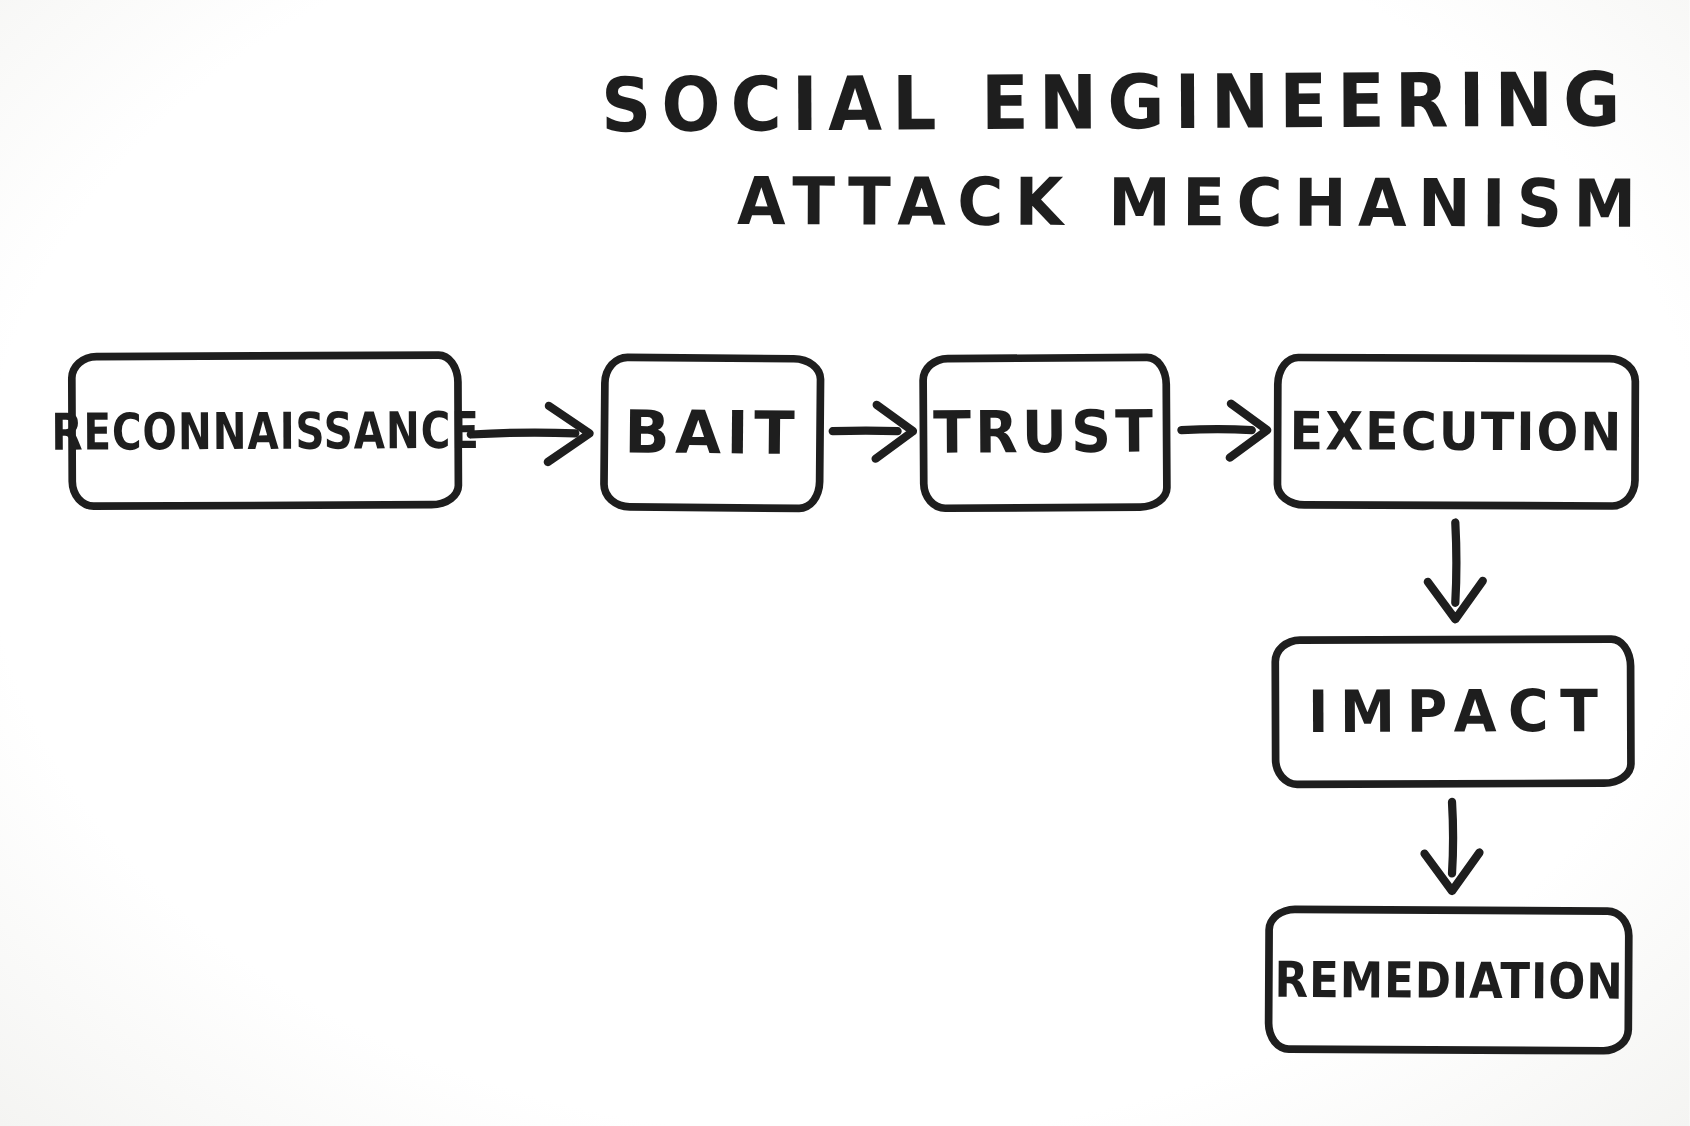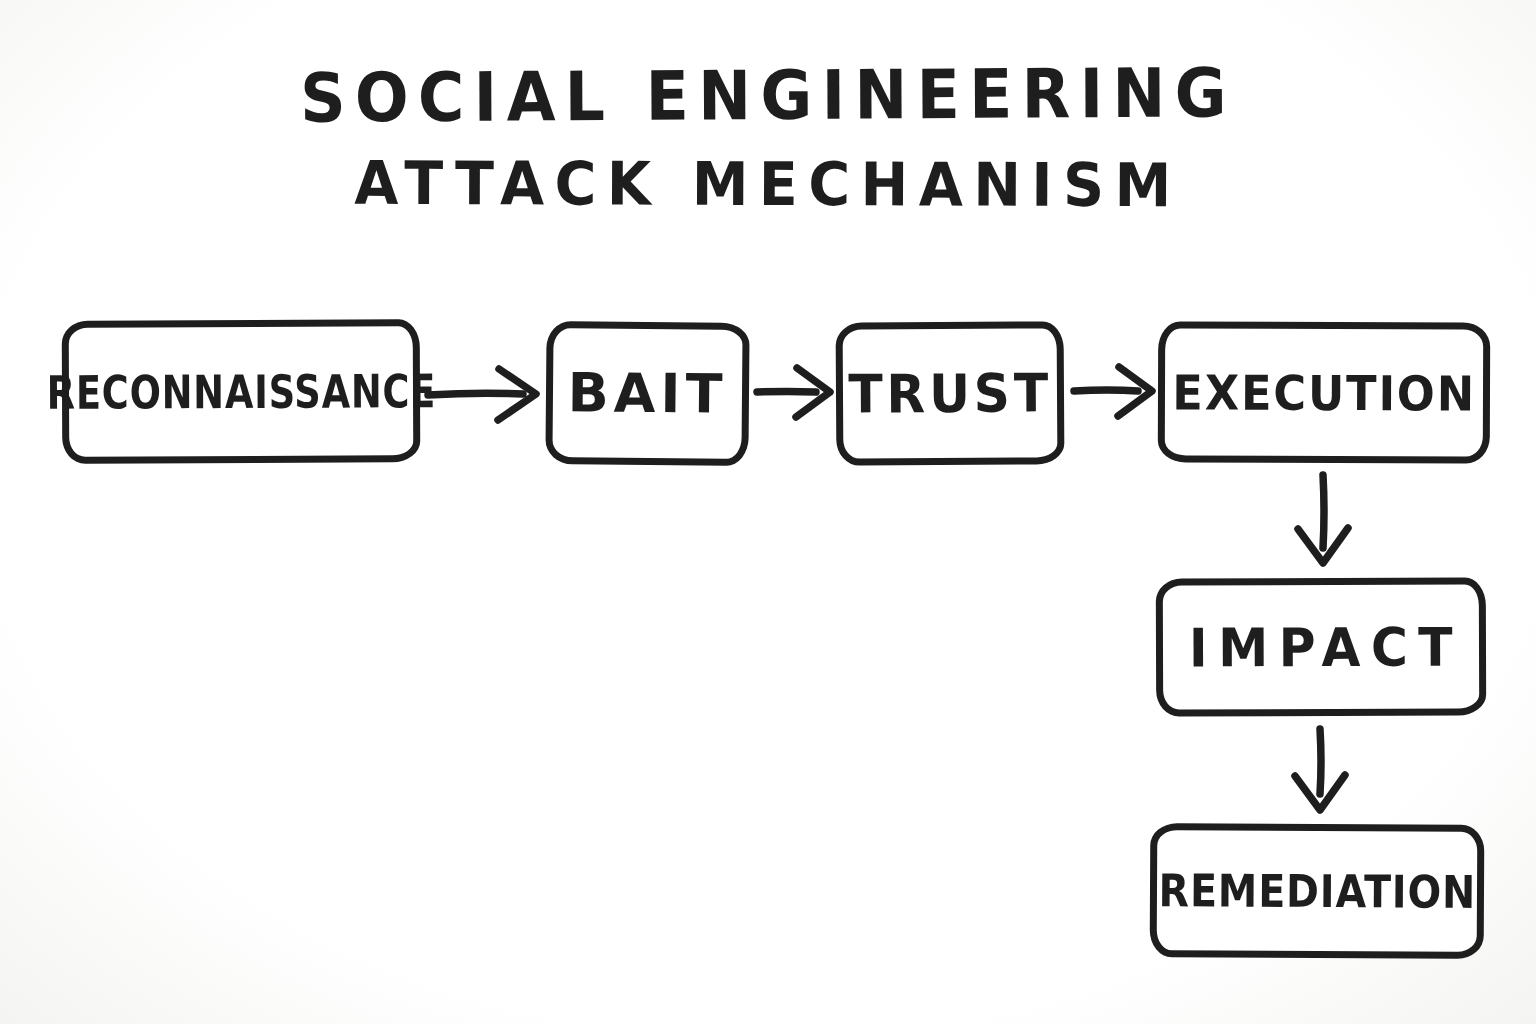--- a/index.html
+++ b/index.html
@@ -9,21 +9,21 @@
     position: relative;
     background: radial-gradient(ellipse at 50% 45%, var(--background) 72%, #f4f4f2 100%);
     font-family: "DejaVu Sans", "Liberation Sans", sans-serif;
     color: var(--ink);
   }
   
   .title-block {
     position: absolute;
     left: 0; right: 0;
     top: 56px;
-    text-align: center;
+    text-align: right;
     font-weight: 700;
     color: var(--ink);
   }
   .title-line1 {
     font-size: 68px;
     letter-spacing: 10px;
     transform: scaleX(0.93) rotate(-0.3deg);
     transform-origin: center;
   }
   .title-line2 {

